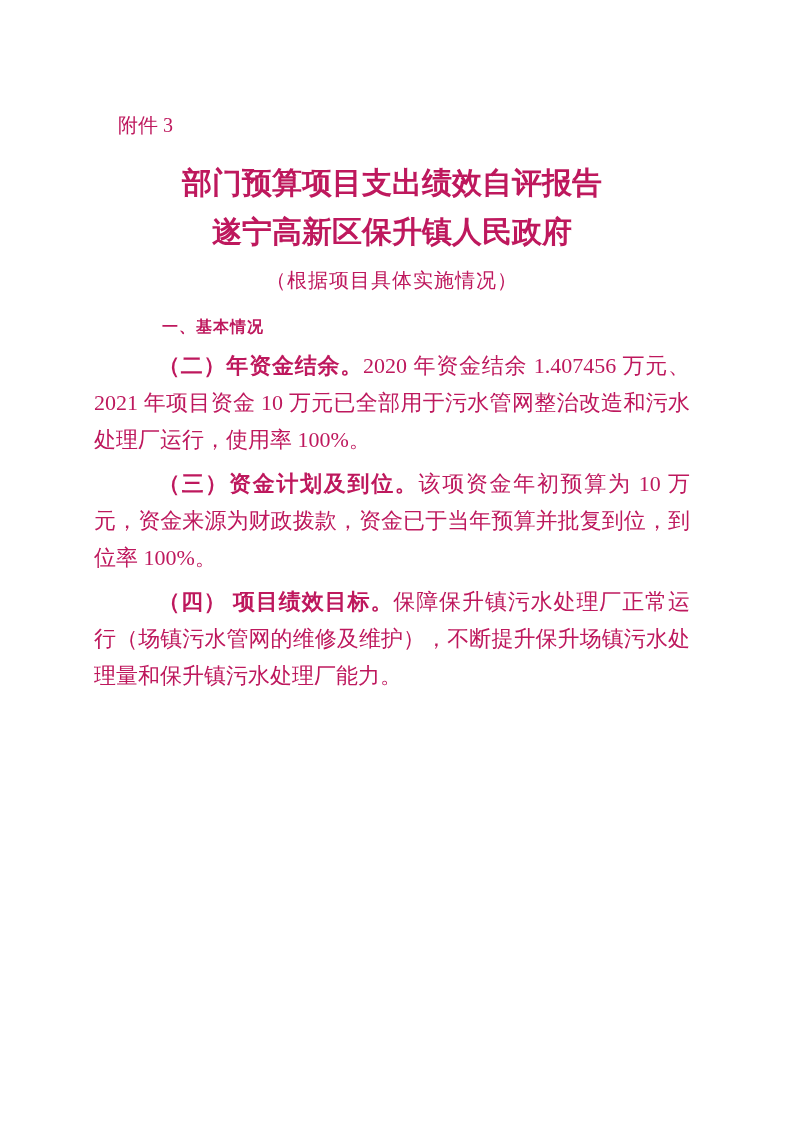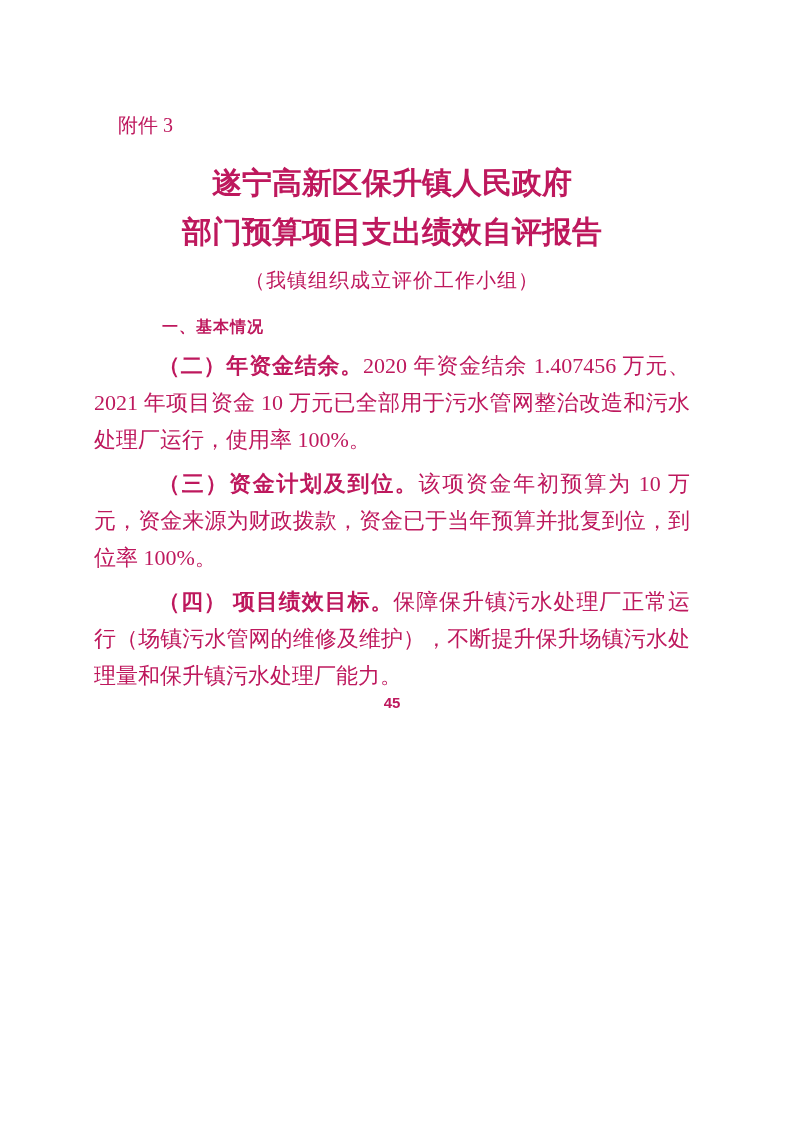--- a/index.html
+++ b/index.html
@@ -77,32 +77,31 @@
   }
 </style>
 </head>
 <body>
 
 <div class="page">
 
   <div class="attachment">附件 3</div>
 
   <div class="title-block">
+    <div>部门预算项目支出绩效自评报告</div>
     <div>遂宁高新区保升镇人民政府</div>
-    <div>部门预算项目支出绩效自评报告</div>
   </div>
 
-  <div class="subtitle">（我镇组织成立评价工作小组）</div>
+  <div class="subtitle">（根据项目具体实施情况）</div>
 
   <div class="sec-heading">一、基本情况</div>
 
 
   <p class="para"><b class="lead">（二）年资金结余。</b><span>2020 年资金结余 1.407456 万元、2021 年项目资金 10 万元已全部用于污水管网整治改造和污水处理厂运行，使用率 100%。</span></p>
 
   <p class="para"><b class="lead">（三）资金计划及到位。</b><span>该项资金年初预算为 10 万元，资金来源为财政拨款，资金已于当年预算并批复到位，到位率 100%。</span></p>
 
   <p class="para"><b class="lead">（四） 项目绩效目标。</b><span>保障保升镇污水处理厂正常运行（场镇污水管网的维修及维护），不断提升保升场镇污水处理量和保升镇污水处理厂能力。</span></p>
 
 
 
-  <div class="page-number">45</div>
 
 </div>
 
 </body></html>

